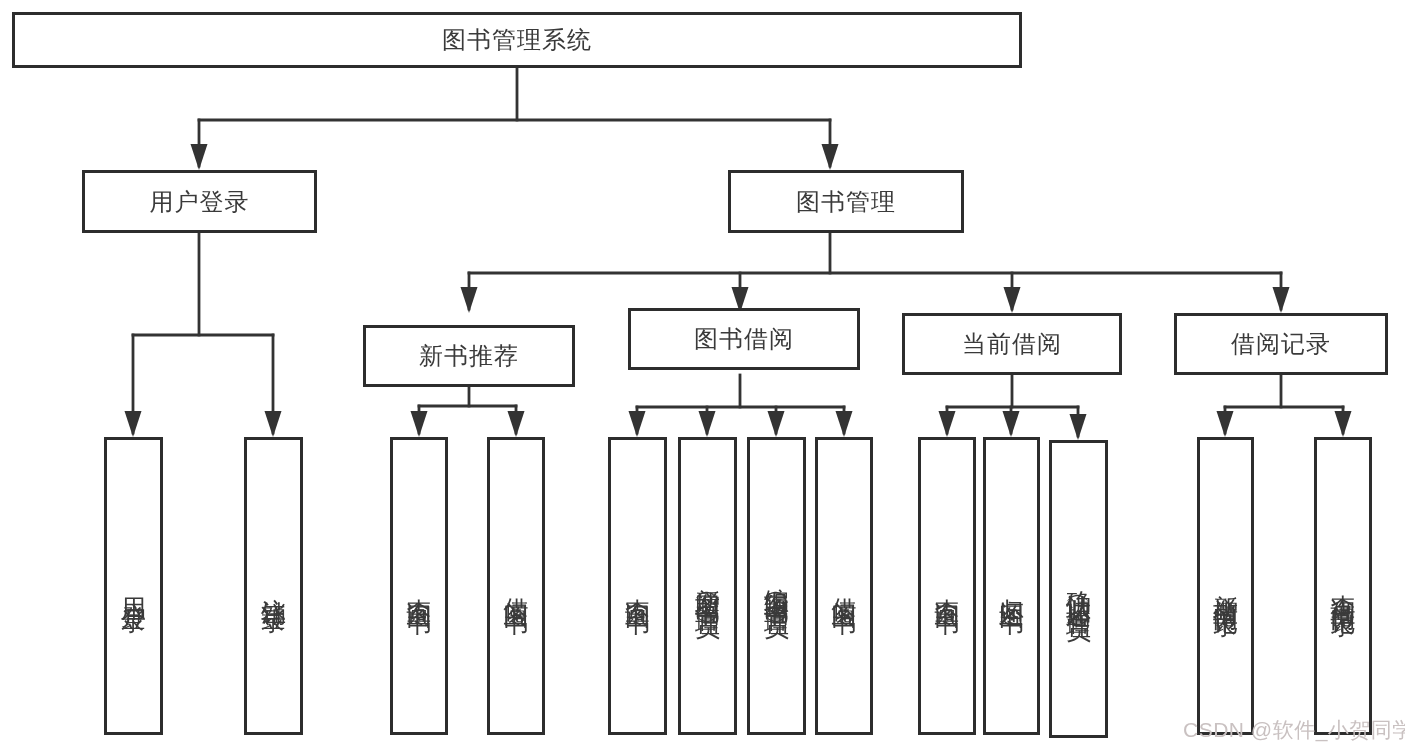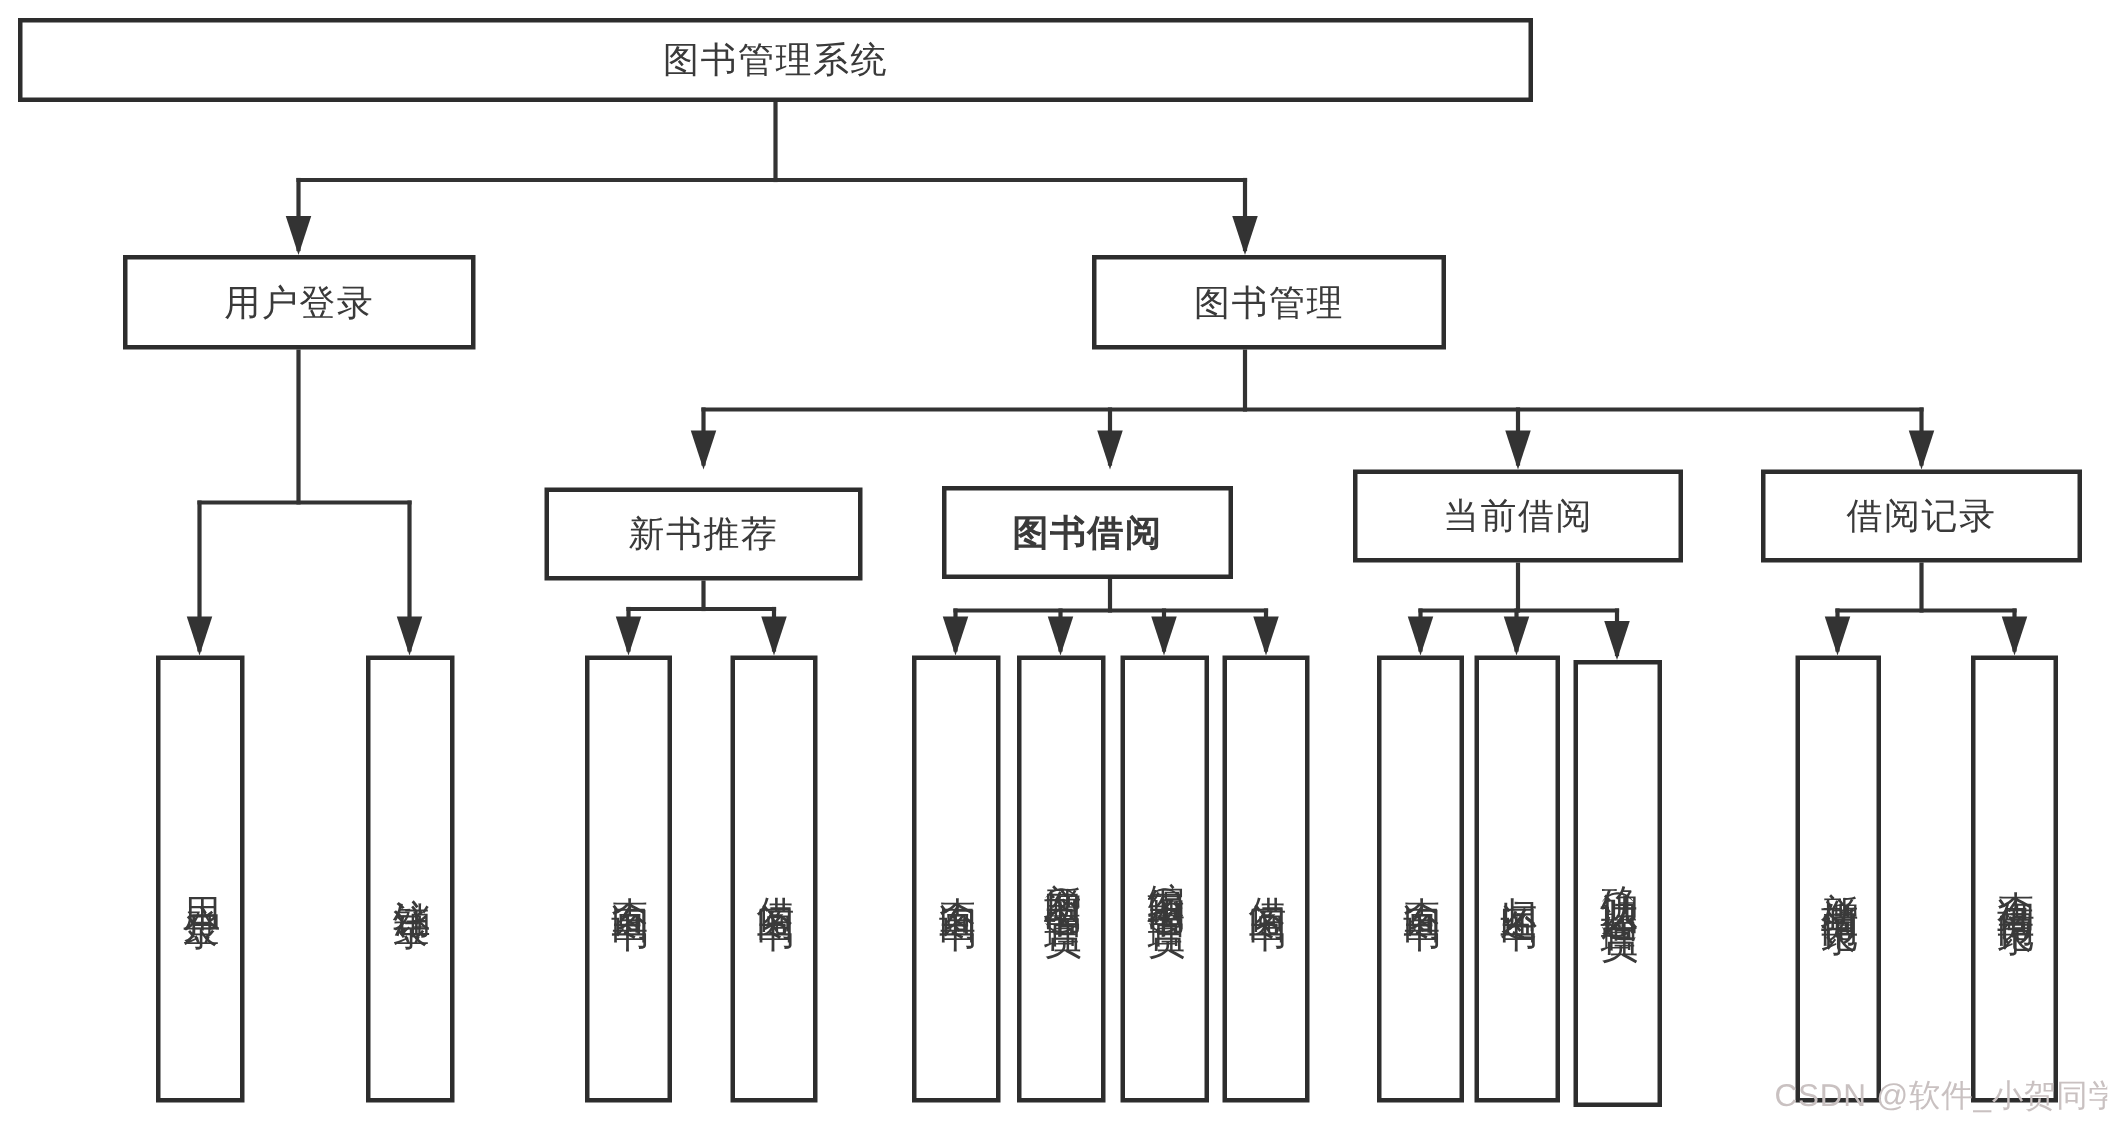--- a/index.html
+++ b/index.html
@@ -25,21 +25,21 @@
     text-orientation:mixed;
     font-size:25px;
     letter-spacing:4px;
     line-height:1;
   }
   
   .n-root {left:12px;  top:12px;  width:1010px;height:56px;align-items:center;}
   .n-ul   {left:82px;  top:170px; width:235px; height:63px;}
   .n-bm   {left:712px; top:170px; width:236px; height:63px;margin-left:16px;}
   .n-rec  {left:363px; top:313px; width:212px; height:62px;margin-top:12px;}
-  .n-bor  {left:628px; top:324px; width:194px; height:62px;font-weight:bold;}
+  .n-bor  {left:628px; top:308px; width:232px; height:62px;}
   .n-cur  {left:902px; top:313px; width:220px; height:62px;}
   .n-recd {left:1174px;top:313px; width:214px; height:62px;}
   .l1 {left:104px; top:437px;width:59px;height:298px;}
   .l2 {left:244px; top:437px;width:59px;height:298px;}
   .l3 {left:390px; top:437px;width:58px;height:298px;}
   .l4 {left:487px; top:437px;width:58px;height:298px;}
   .l5 {left:608px; top:437px;width:59px;height:298px;}
   .l6 {left:678px; top:437px;width:59px;height:298px;}
   .l7 {left:747px; top:437px;width:59px;height:298px;}
   .l8 {left:815px; top:437px;width:58px;height:298px;}

